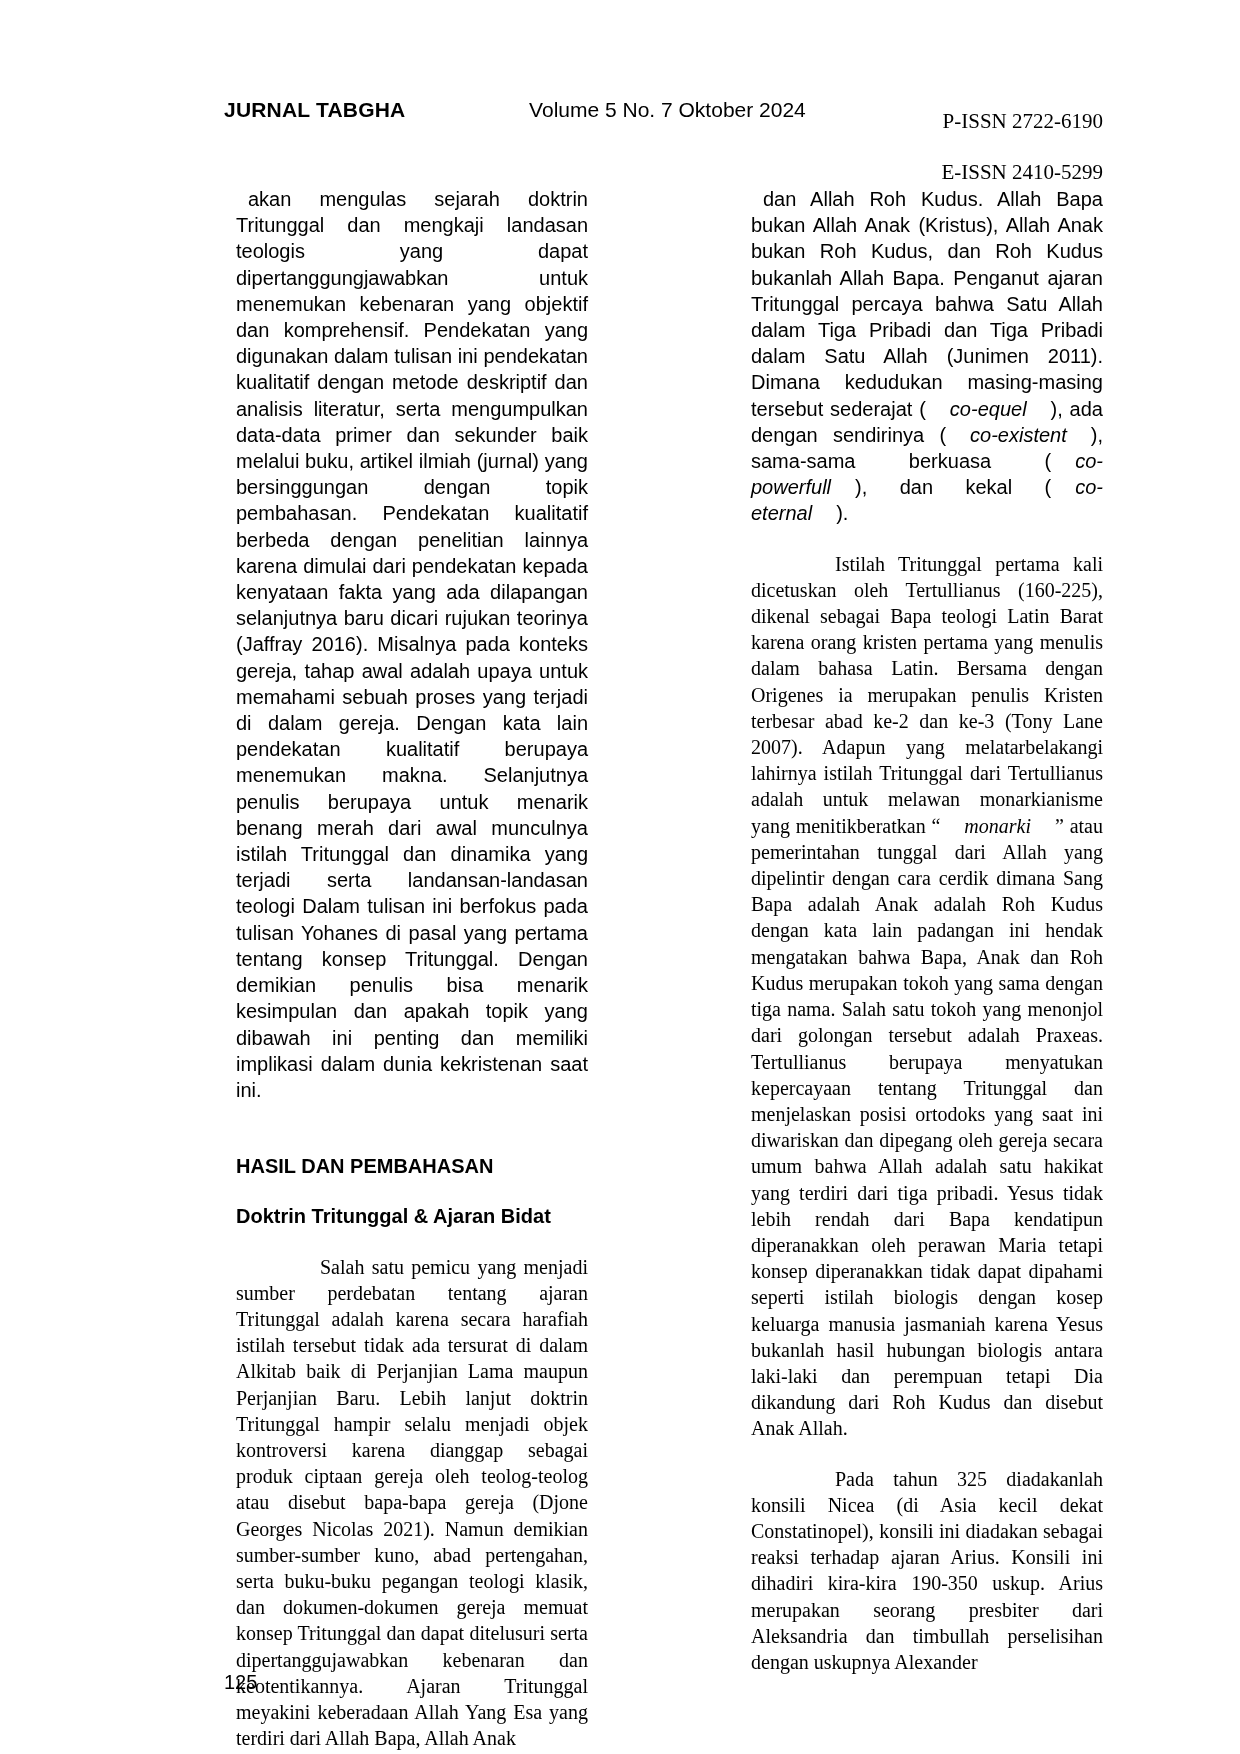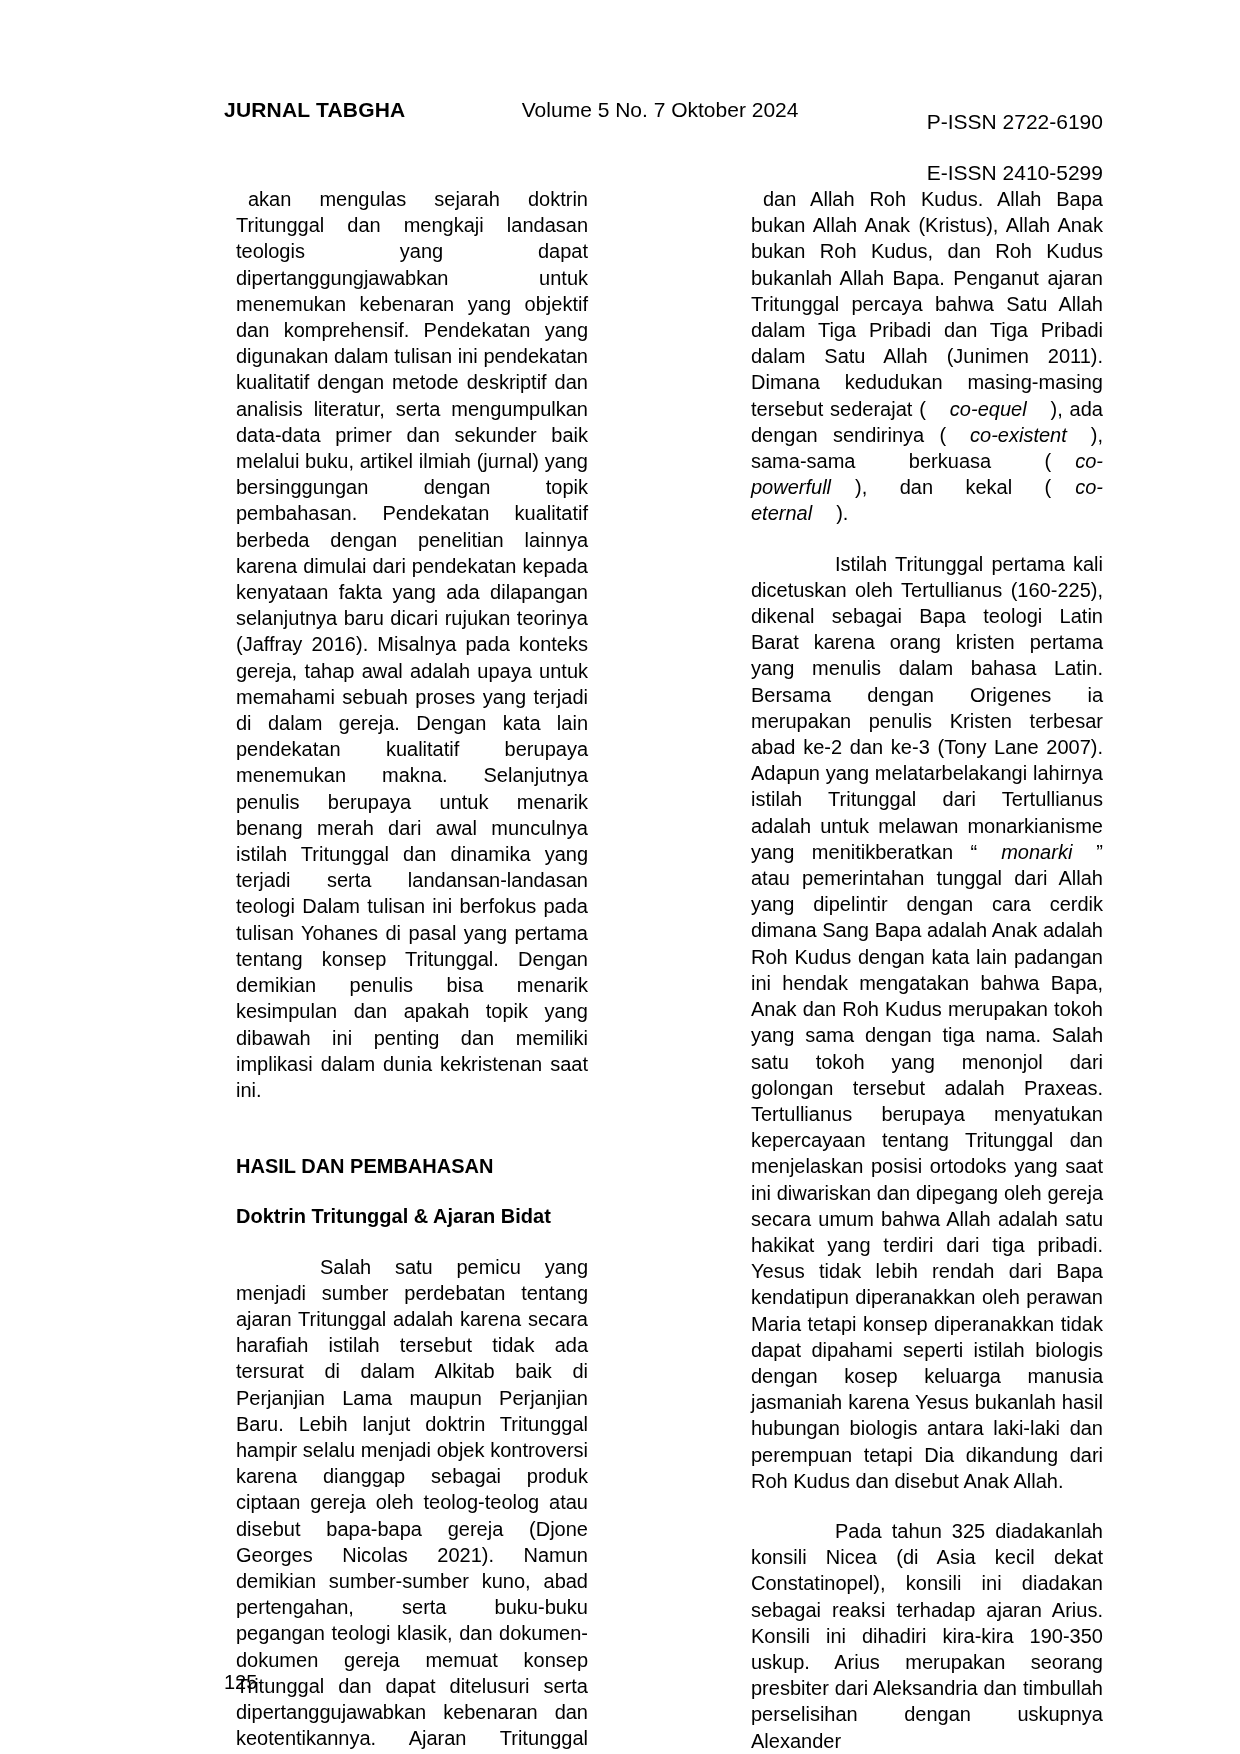--- a/index.html
+++ b/index.html
@@ -18,38 +18,38 @@
     top: 48px;
     left: 176px;
     width: 939px;
     display: flex;
     justify-content: space-between;
     align-items: flex-start;
     font-size: 21px;
     line-height: 27px;
   }
   .journal-title { font-weight: bold; letter-spacing: 0.2px; }
-  .issn-block { text-align: right; }
+  .issn-block { text-align: right; font-family: Liberation Serif, serif; }
   .body-columns {
     position: absolute;
     top: 126px;
     left: 176px;
     width: 939px;
     display: flex;
     gap: 115px;
   }
   .col {
     width: 425px;
     font-size: 20px;
     line-height: 26.2px;
     text-align: justify;
     text-justify: inter-word;
   }
   .col p.para { margin: 0; }
-  .col p.para.indent { text-indent: 72px; }
+  .col p.para.indent { text-indent: 72px; font-family: Liberation Serif, serif; }
   .col .h1 { font-weight: bold; margin-top: 26px; }
   .col .h2 { font-weight: bold; }
   .col i { font-style: italic; }
   .footer {
     position: absolute;
     top: 1633px;
     left: 176px;
     width: 939px;
     text-align: left;
     font-size: 20px;

